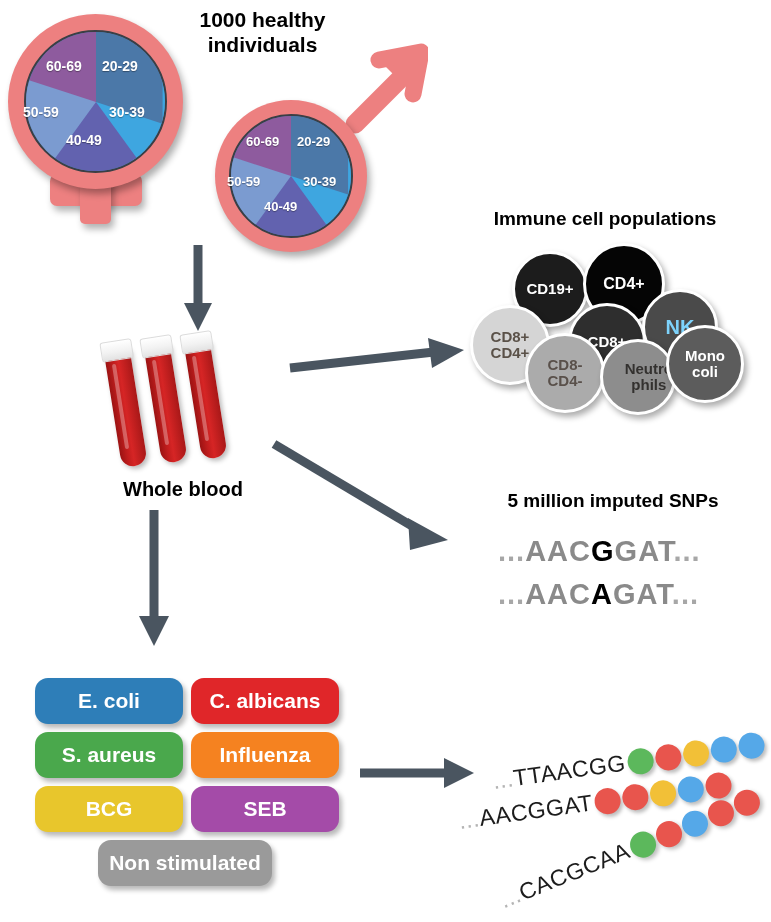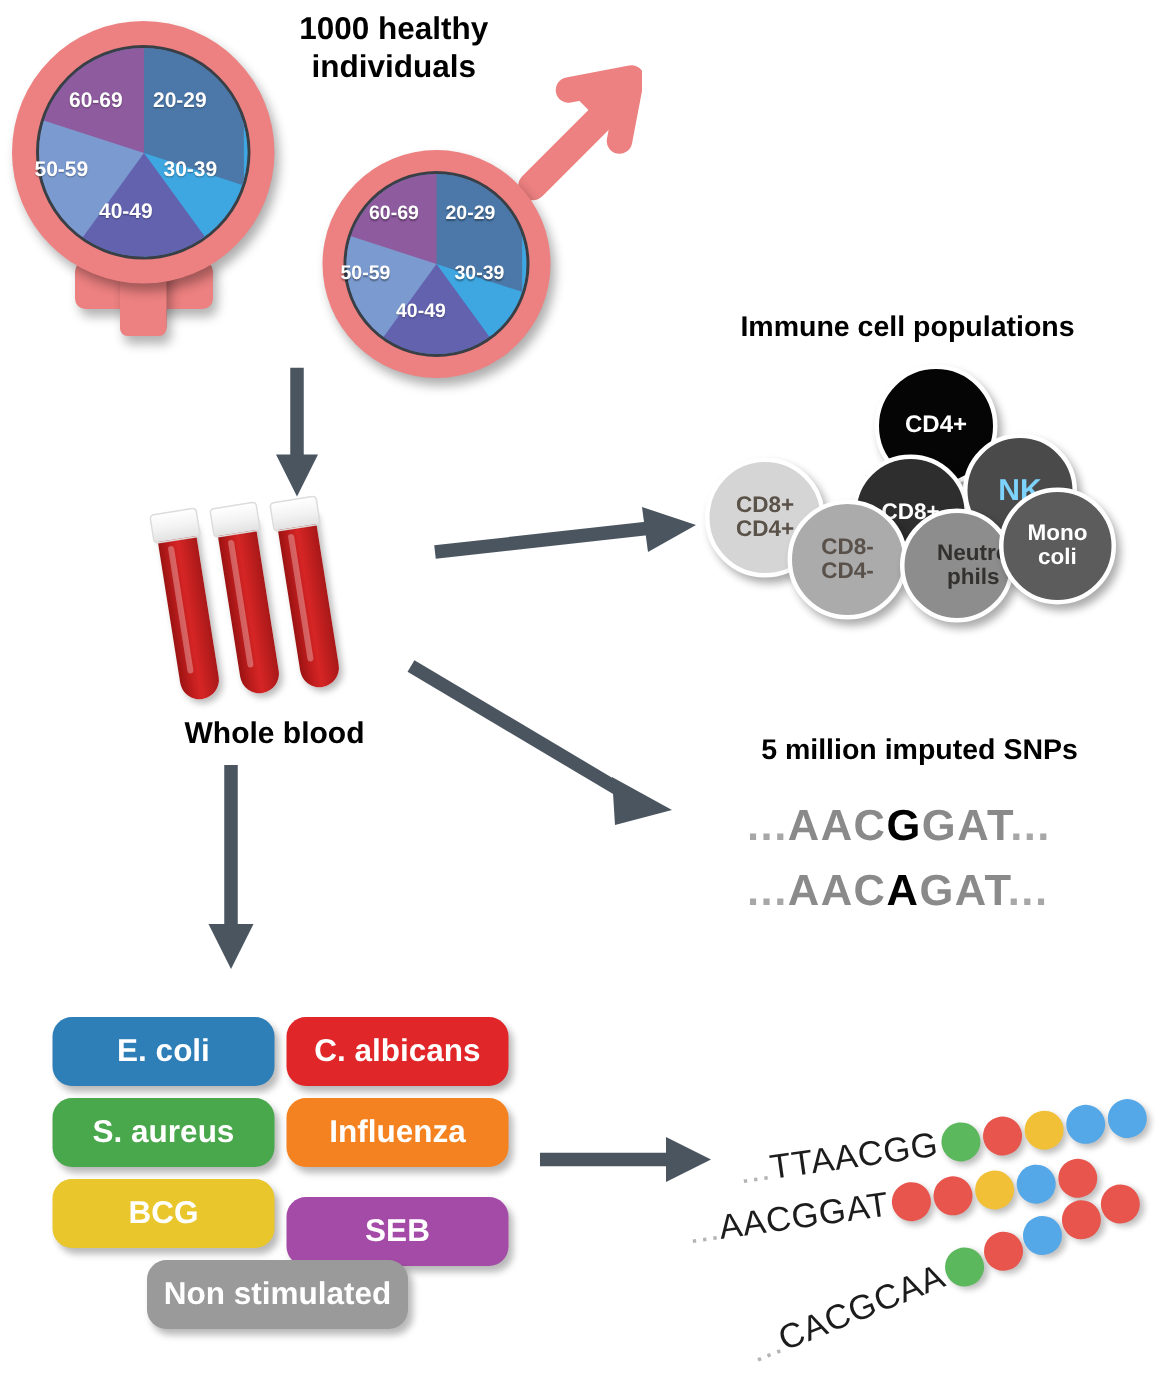--- a/index.html
+++ b/index.html
@@ -144,20 +144,23 @@
   </svg>
 
   <svg class="arrow" style="left:132px;top:510px;" width="44" height="140" viewBox="0 0 44 140">
     <path d="M22 0 L22 110" stroke="#4A5560" stroke-width="9" fill="none"></path>
     <path d="M7 106 L37 106 L22 136 Z" fill="#4A5560"></path>
   </svg>
 
   <div class="hdg" style="left:455px;top:208px;width:300px;font-size:19px;">Immune cell populations</div>
 
   <div style="position:absolute;left:470px;top:243px;width:290px;height:170px;">
+    <div class="cell" style="left:42px;top:8px;width:76px;height:76px;background:#1C1C1C;color:#FFFFFF;font-size:15px;">
+      <span>CD19+</span>
+    </div>
     <div class="cell" style="left:113px;top:0px;width:82px;height:82px;background:#050505;color:#FFFFFF;font-size:16px;">
       <span>CD4+</span>
     </div>
     <div class="cell" style="left:0px;top:62px;width:80px;height:80px;background:#D5D5D5;color:#5A5148;font-size:15px;">
       <span>
         <span>CD8+</span><br><span>CD4+</span>
       </span>
     </div>
     <div class="cell" style="left:98px;top:60px;width:78px;height:78px;background:#2E2E2E;color:#FFFFFF;font-size:15px;">
       <span>CD8+</span>
@@ -201,21 +204,21 @@
     </div>
     <div class="stim" style="left:0px;top:54px;width:148px;height:46px;background:#4AA84C;font-size:21px;">
       <span>S. aureus</span>
     </div>
     <div class="stim" style="left:156px;top:54px;width:148px;height:46px;background:#F58220;font-size:21px;">
       <span>Influenza</span>
     </div>
     <div class="stim" style="left:0px;top:108px;width:148px;height:46px;background:#E8C62C;font-size:21px;">
       <span>BCG</span>
     </div>
-    <div class="stim" style="left:156px;top:120px;width:148px;height:46px;background:#A44BA8;font-size:21px;">
+    <div class="stim" style="left:156px;top:108px;width:148px;height:46px;background:#A44BA8;font-size:21px;">
       <span>SEB</span>
     </div>
     <div class="stim" style="left:63px;top:162px;width:174px;height:46px;background:#9A9A9A;font-size:21px;">
       <span>Non stimulated</span>
     </div>
   </div>
 
   <svg class="arrow" style="left:358px;top:752px;" width="120" height="42" viewBox="0 0 120 42">
     <path d="M2 21 L90 21" stroke="#4A5560" stroke-width="9" fill="none"></path>
     <path d="M86 6 L116 21 L86 36 Z" fill="#4A5560"></path>

